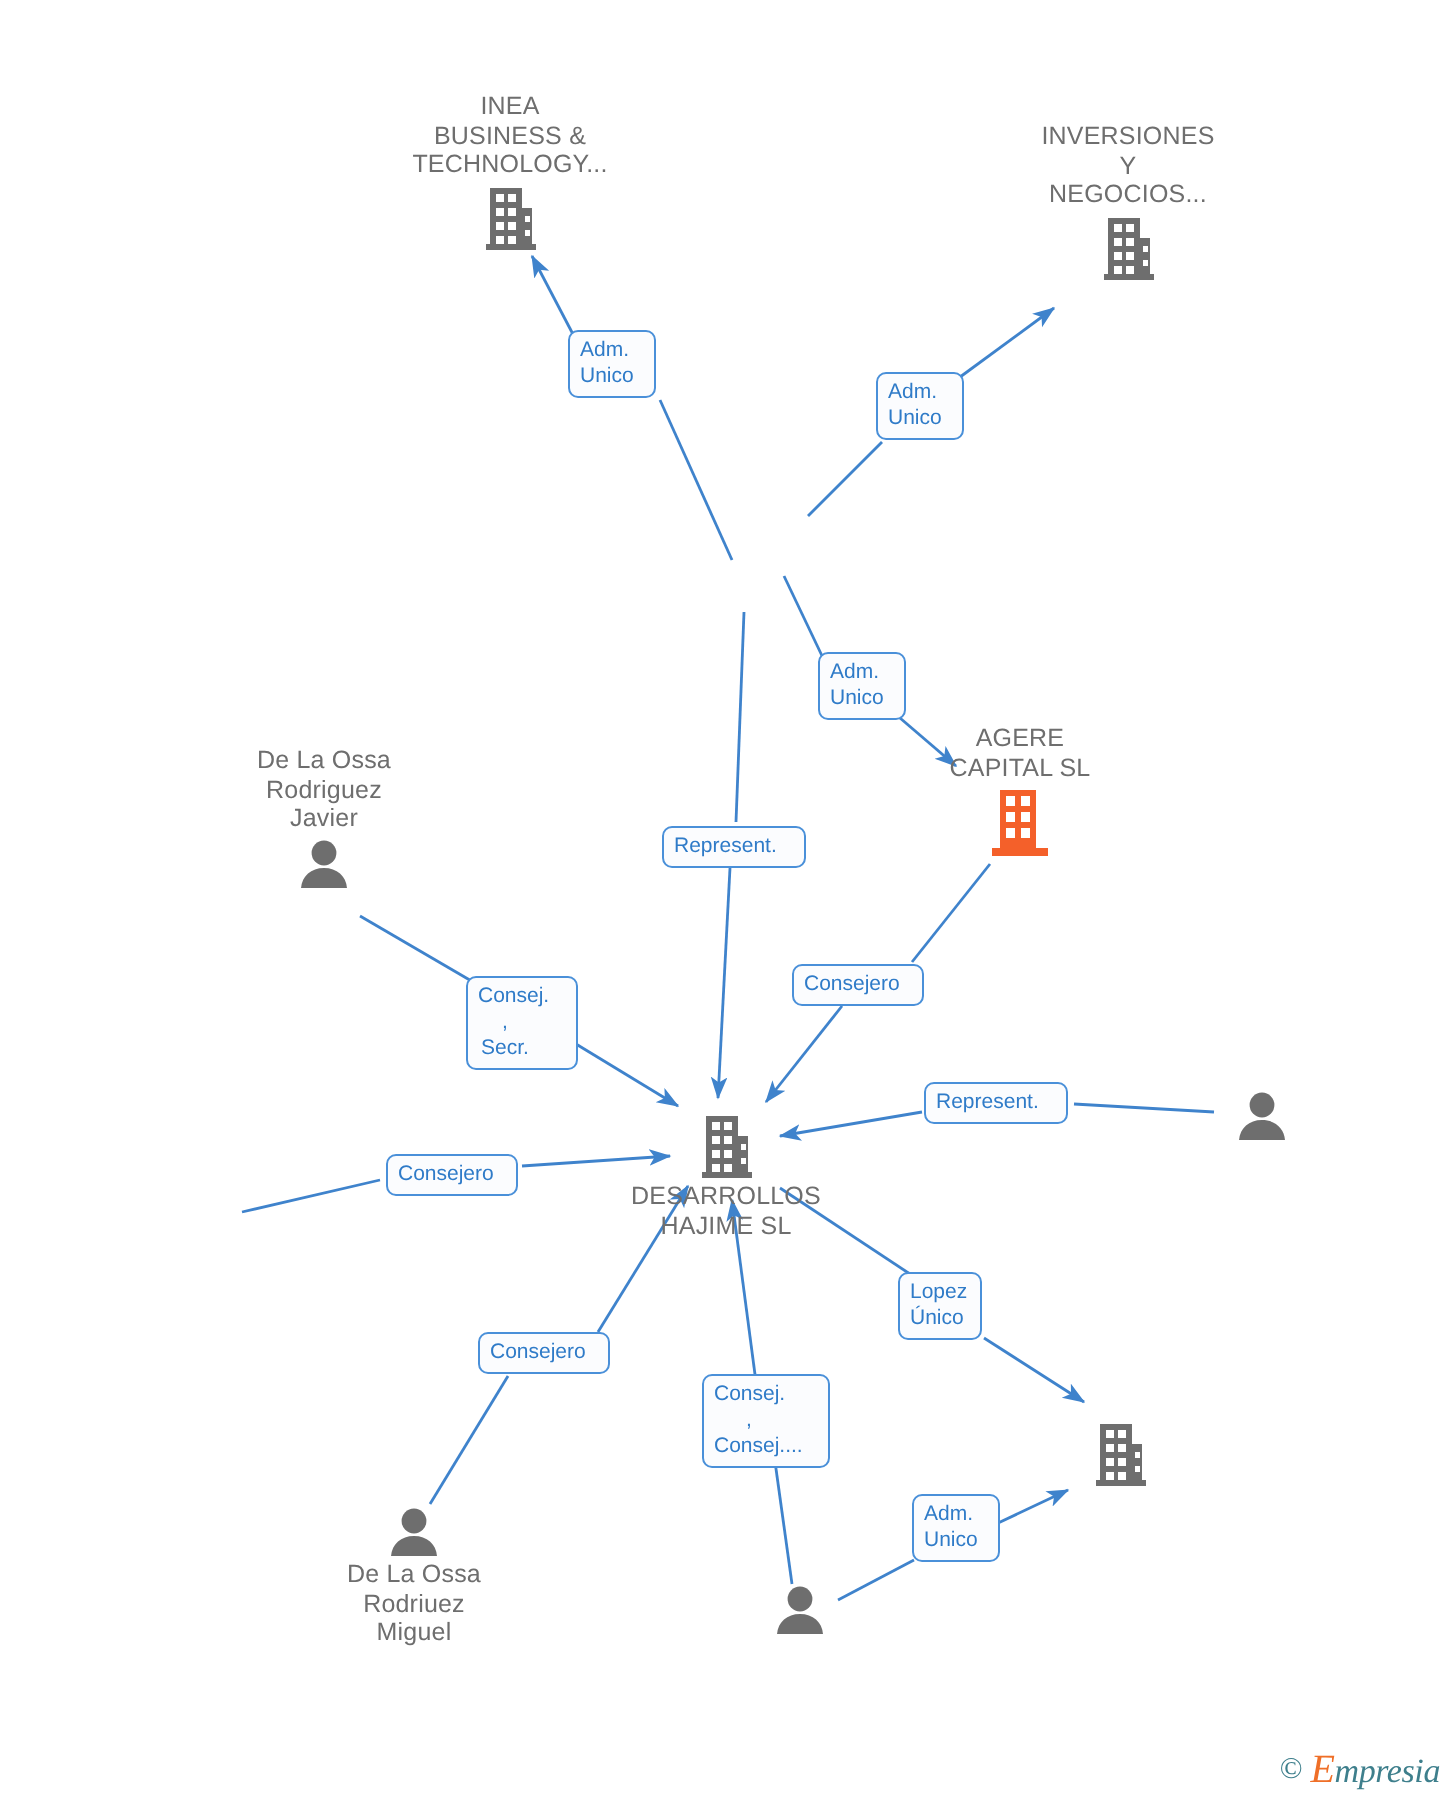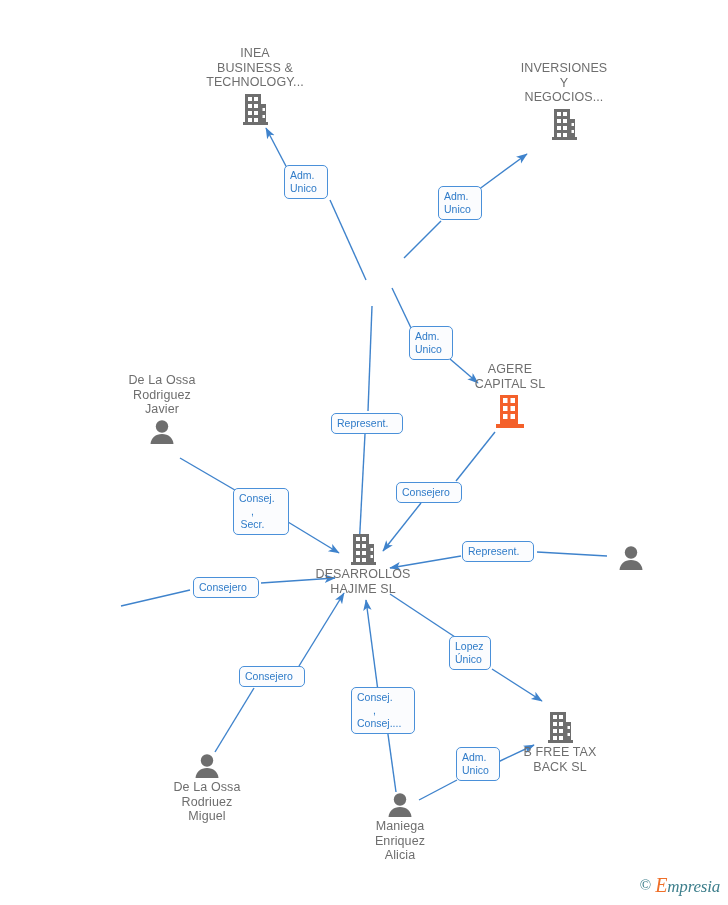--- a/index.html
+++ b/index.html
@@ -222,21 +222,21 @@
     <span class="glyph">
       <svg width="28" height="26" viewBox="0 0 28 26">
           <g fill="#6e6e6e">
         <circle cx="14" cy="7.5" r="6.2"></circle>
         <path d="M14,15 C20.5,15 25,19 25.5,25 L2.5,25 C3,19 7.5,15 14,15 Z"></path>
       </g>
         </svg>
     </span>
   </div>
 
-  <div class="node company-node cap-below" style="left:363px; top:532px;">
+  <div class="node company-node cap-below" style="left:363px; top:556px;">
     <span class="glyph">
       <svg width="32" height="34" viewBox="0 0 32 34">
           <g fill="#6e6e6e">
         <rect x="6" y="2" width="16" height="30"></rect>
         <rect x="22" y="12" width="5" height="20"></rect>
         <rect x="4" y="30" width="25" height="3"></rect>
       </g>
           <g fill="#ffffff">
         <rect x="9" y="5" width="4" height="4"></rect>
             <rect x="15" y="5" width="4" height="4"></rect>
@@ -282,22 +282,20 @@
             <rect x="15" y="12" width="4" height="4"></rect>
         <rect x="9" y="19" width="4" height="4"></rect>
             <rect x="15" y="19" width="4" height="4"></rect>
         <rect x="9" y="26" width="4" height="4"></rect>
             <rect x="15" y="26" width="4" height="4"></rect>
         <rect x="23.5" y="16" width="2.5" height="3"></rect>
             <rect x="23.5" y="23" width="2.5" height="3"></rect>
       </g>
         </svg>
     </span>
-    <span class="caption">B FREE TAX
-BACK  SL</span>
   </div>
 
   <div class="node person-node cap-below" style="left:207px; top:753px;">
     <span class="glyph">
       <svg width="28" height="26" viewBox="0 0 28 26">
           <g fill="#6e6e6e">
         <circle cx="14" cy="7.5" r="6.2"></circle>
         <path d="M14,15 C20.5,15 25,19 25.5,25 L2.5,25 C3,19 7.5,15 14,15 Z"></path>
       </g>
         </svg>
@@ -309,23 +307,20 @@
 
   <div class="node person-node cap-below" style="left:400px; top:792px;">
     <span class="glyph">
       <svg width="28" height="26" viewBox="0 0 28 26">
           <g fill="#6e6e6e">
         <circle cx="14" cy="7.5" r="6.2"></circle>
         <path d="M14,15 C20.5,15 25,19 25.5,25 L2.5,25 C3,19 7.5,15 14,15 Z"></path>
       </g>
         </svg>
     </span>
-    <span class="caption">Maniega
-Enriquez
-Alicia</span>
   </div>
 
   <div class="edge-label" style="left:284px; top:165px; width:44px;">Adm.
 Unico</div>
   <div class="edge-label" style="left:438px; top:186px; width:44px;">Adm.
 Unico</div>
   <div class="edge-label" style="left:409px; top:326px; width:44px;">Adm.
 Unico</div>
   <div class="edge-label" style="left:331px; top:413px; width:72px;">Represent.</div>
   <div class="edge-label" style="left:396px; top:482px; width:66px;">Consejero</div>

